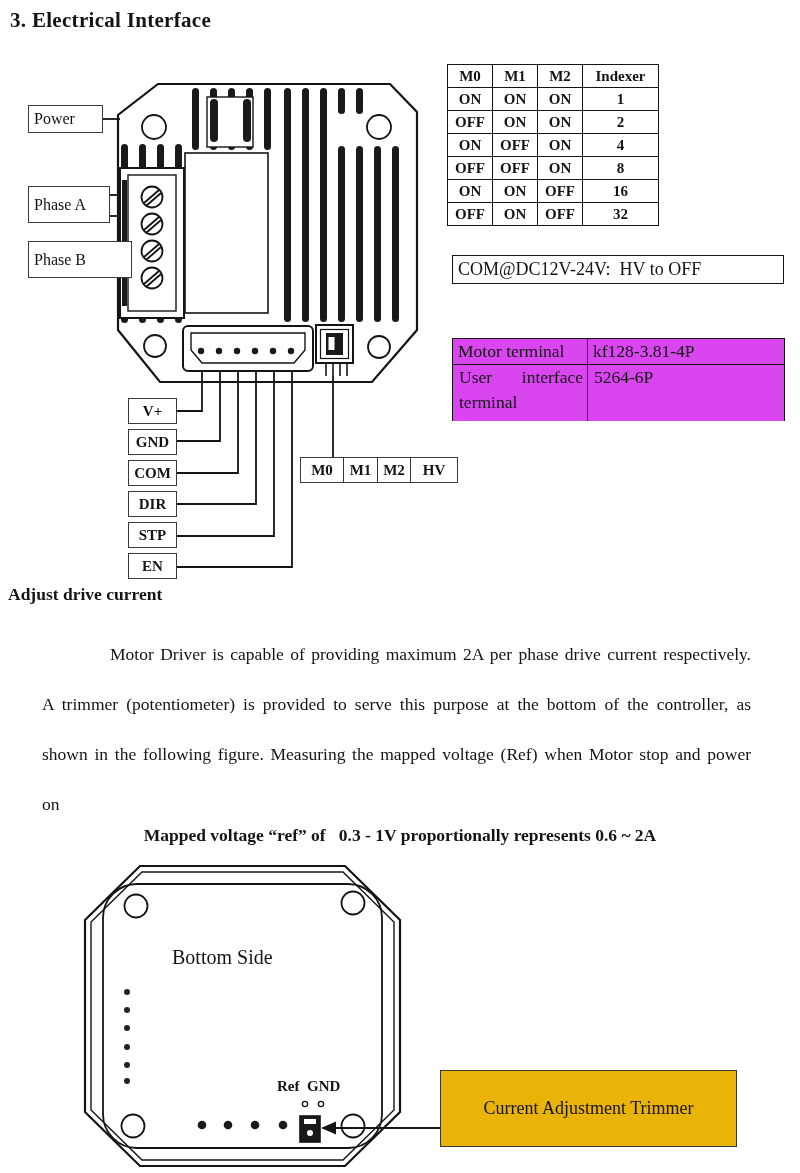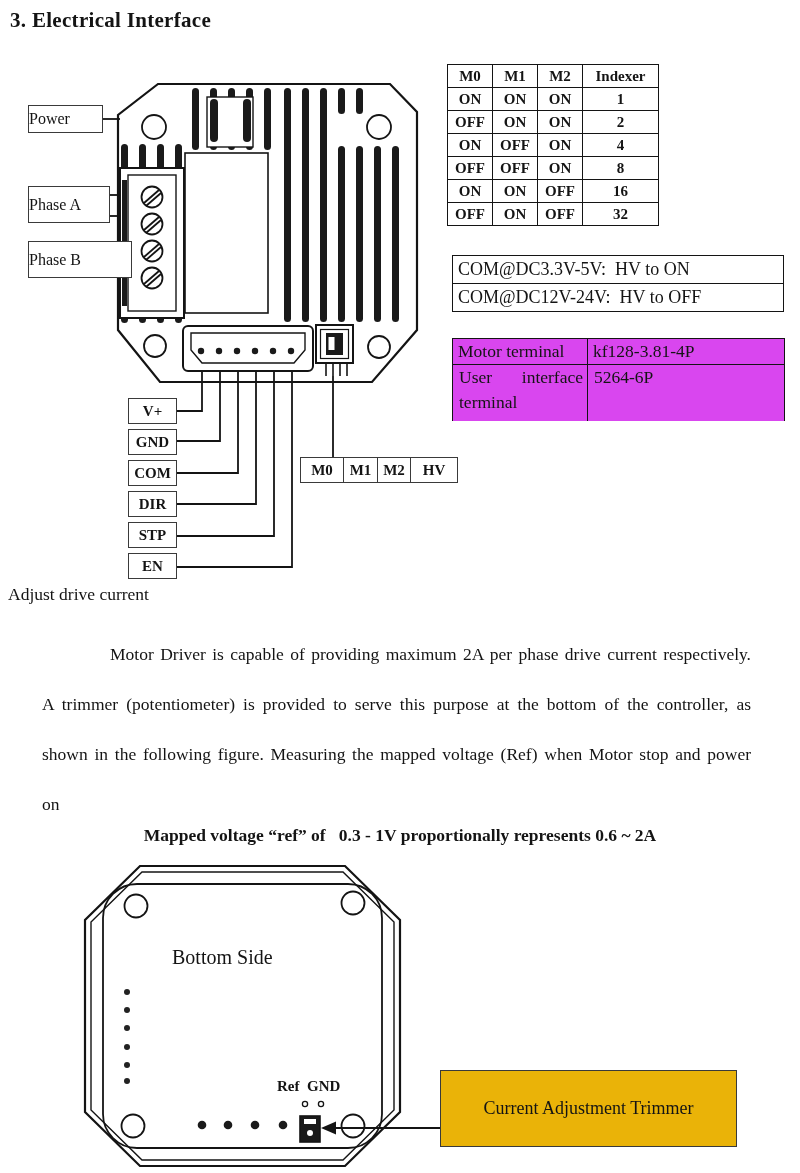--- a/index.html
+++ b/index.html
@@ -8,21 +8,21 @@
     font-family:"Liberation Serif","DejaVu Serif",serif;color:#141414;overflow:hidden;
   }
   .art{position:absolute;left:0;top:0;}
   .page-title{
     position:absolute;left:10px;top:8px;margin:0;
     font-size:21px;font-weight:bold;letter-spacing:.3px;
   }
   
   .lblbox{
     position:absolute;border:1.6px solid #3a3a3a;background:#fff;
-    font-size:16px;display:flex;align-items:center;box-sizing:border-box;
+    font-size:16px;display:flex;align-items:center;padding-left:5px;box-sizing:border-box;
   }
   .lbl-power{left:28px;top:105px;width:75px;height:28px;}
   .lbl-phase-a{left:28px;top:186px;width:82px;height:37px;}
   .lbl-phase-b{left:28px;top:241px;width:104px;height:37px;}
   
   .pinbox{
     position:absolute;left:128px;width:49px;height:26px;border:1.6px solid #3a3a3a;background:#fff;
     font-size:15px;font-weight:bold;display:flex;align-items:center;justify-content:center;box-sizing:border-box;
   }
   
@@ -52,21 +52,21 @@
   .termtbl td{
     border:1.5px solid #141414;font-size:17.5px;vertical-align:top;
     padding:0 4px 0 5px;box-sizing:border-box;line-height:25px;
   }
   .termtbl td.k{width:135px;text-align:justify;}
   .termtbl td.v{width:197px;}
   .termtbl tr.r1 td{height:25px;}
   .termtbl tr.r2 td{height:56px;padding-left:6px;}
   .termtbl tr.r2 td{border-bottom:none;}
   
-  .adjust-heading{position:absolute;left:8px;top:584px;margin:0;font-size:17.5px;font-weight:normal;}
+  .adjust-heading{position:absolute;left:8px;top:584px;margin:0;font-size:17.5px;font-weight:bold;}
   .body-par{
     position:absolute;left:30px;top:617px;width:709px;margin:12px;
     font-size:17.5px;line-height:50px;text-align:justify;text-indent:68px;word-spacing:2px;
   }
   .mapped-line{
     position:absolute;left:0;top:825px;width:800px;text-align:center;
     font-size:17.5px;font-weight:bold;white-space:pre;
   }
   
   .bottom-side{position:absolute;left:172px;top:946px;font-size:20px;font-weight:normal;}
@@ -299,23 +299,20 @@
       <td>OFF</td>
       <td>ON</td>
       <td>OFF</td>
       <td>32</td>
     </tr>
   </tbody>
     </table>
 
   <table class="comtbl">
     <tbody>
-        <tr>
-      <td>COM@DC3.3V-5V:  HV to ON</td>
-    </tr>
     <tr>
       <td>COM@DC12V-24V:  HV to OFF</td>
     </tr>
   </tbody>
     </table>
 
   <table class="termtbl">
     <tbody>
         <tr class="r1">
       <td class="k">Motor terminal</td>

